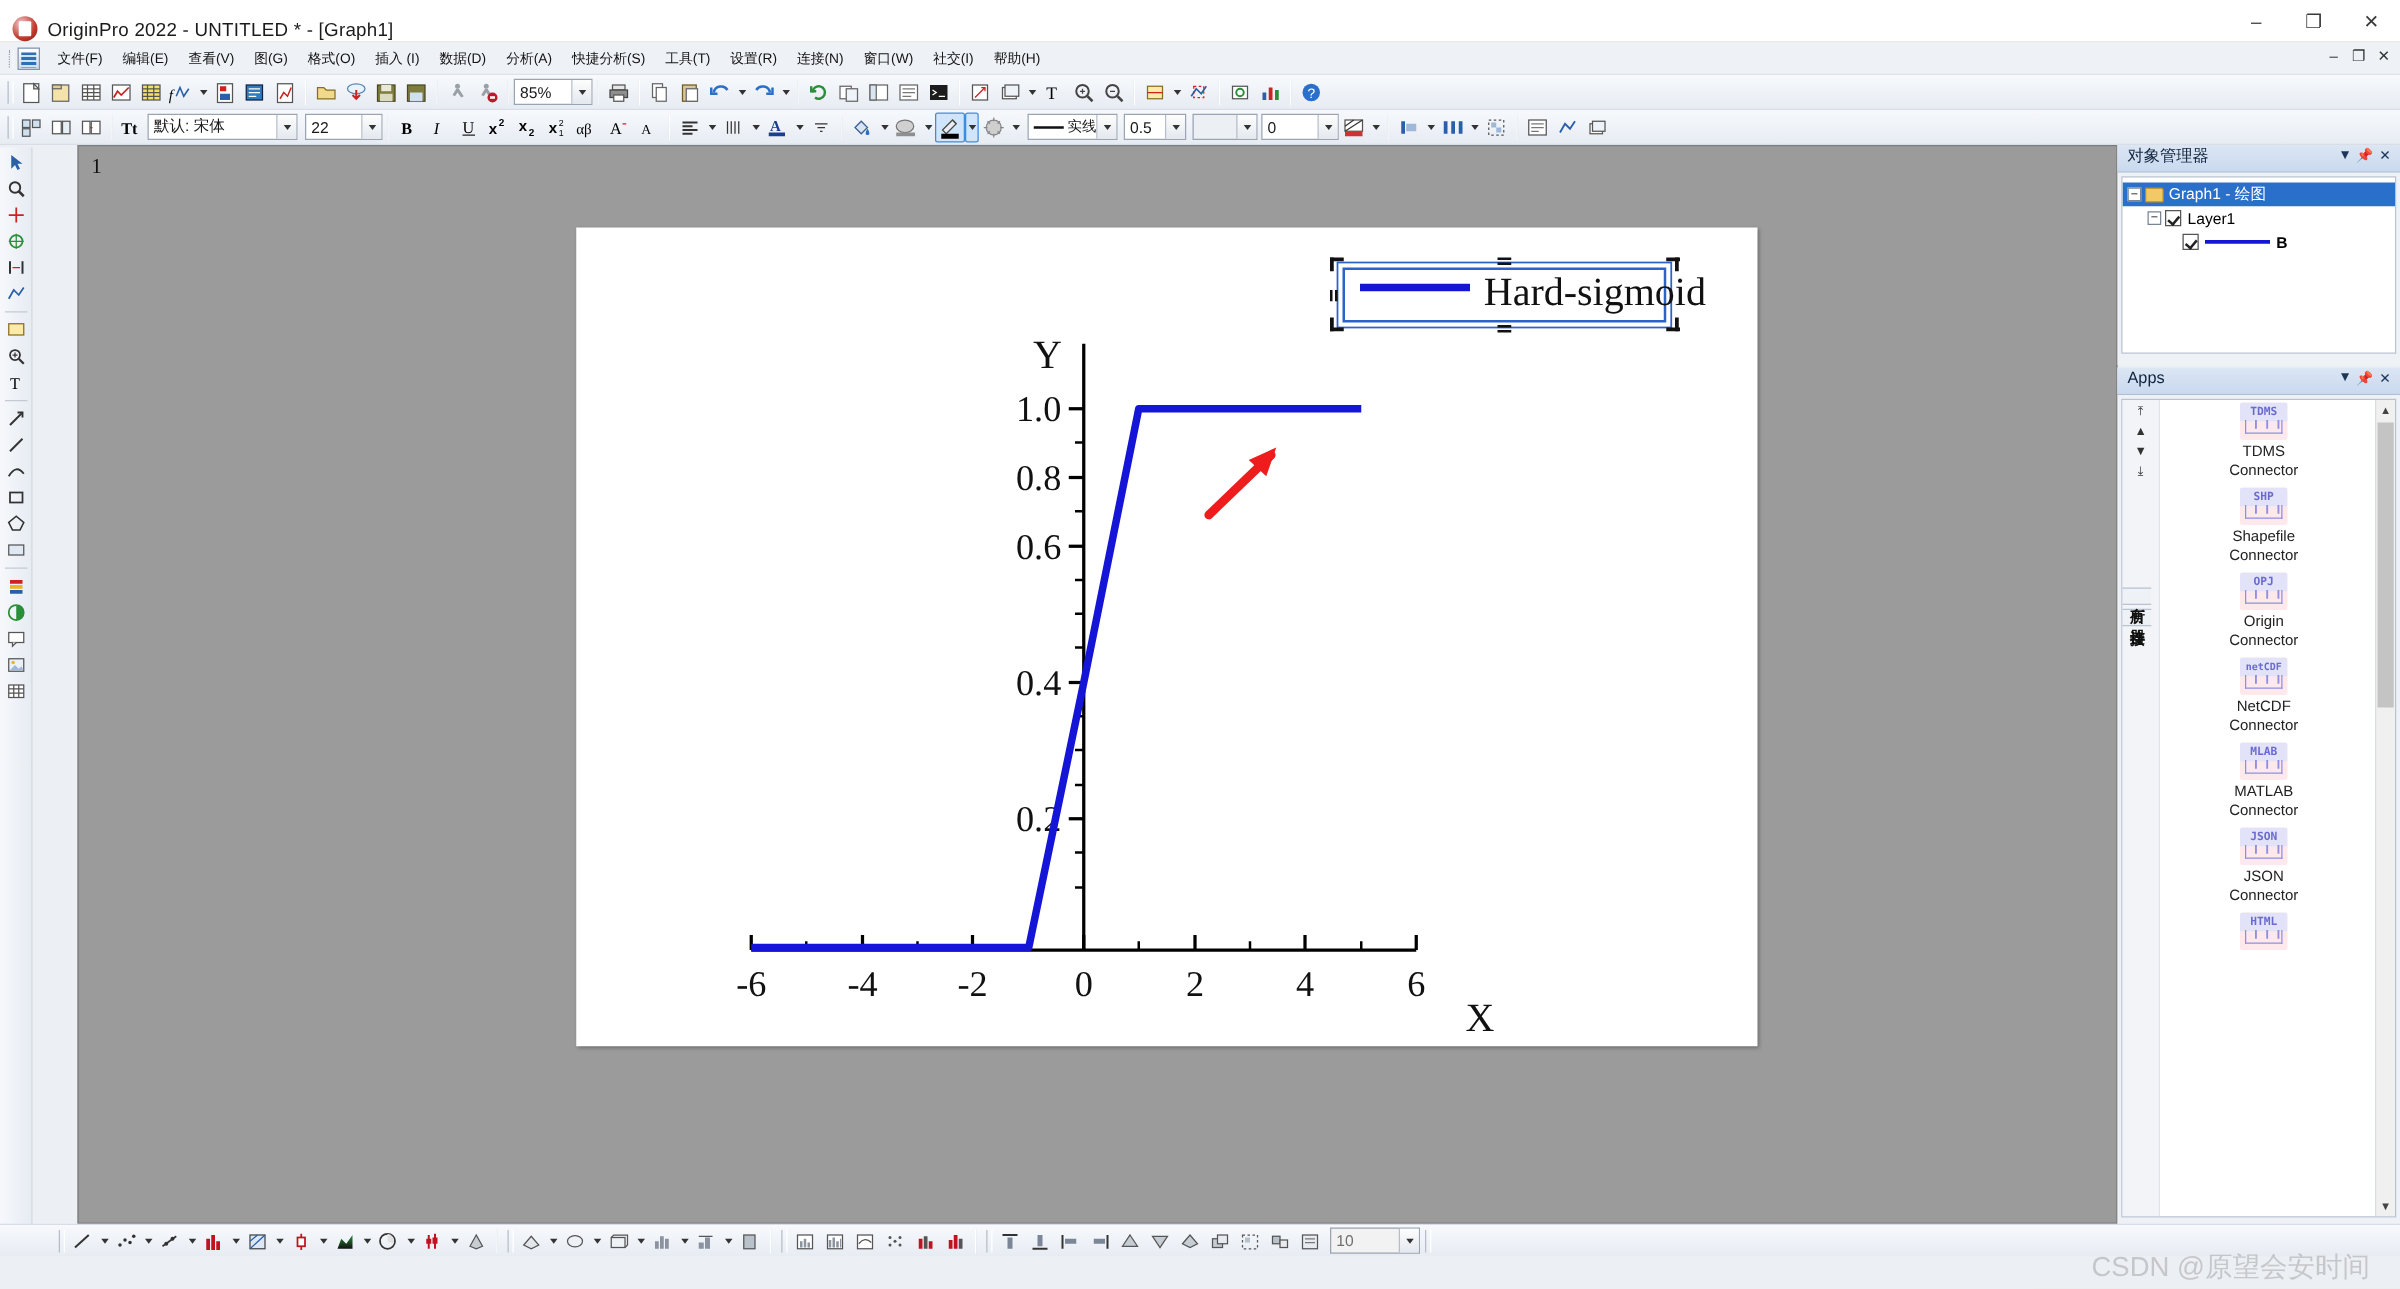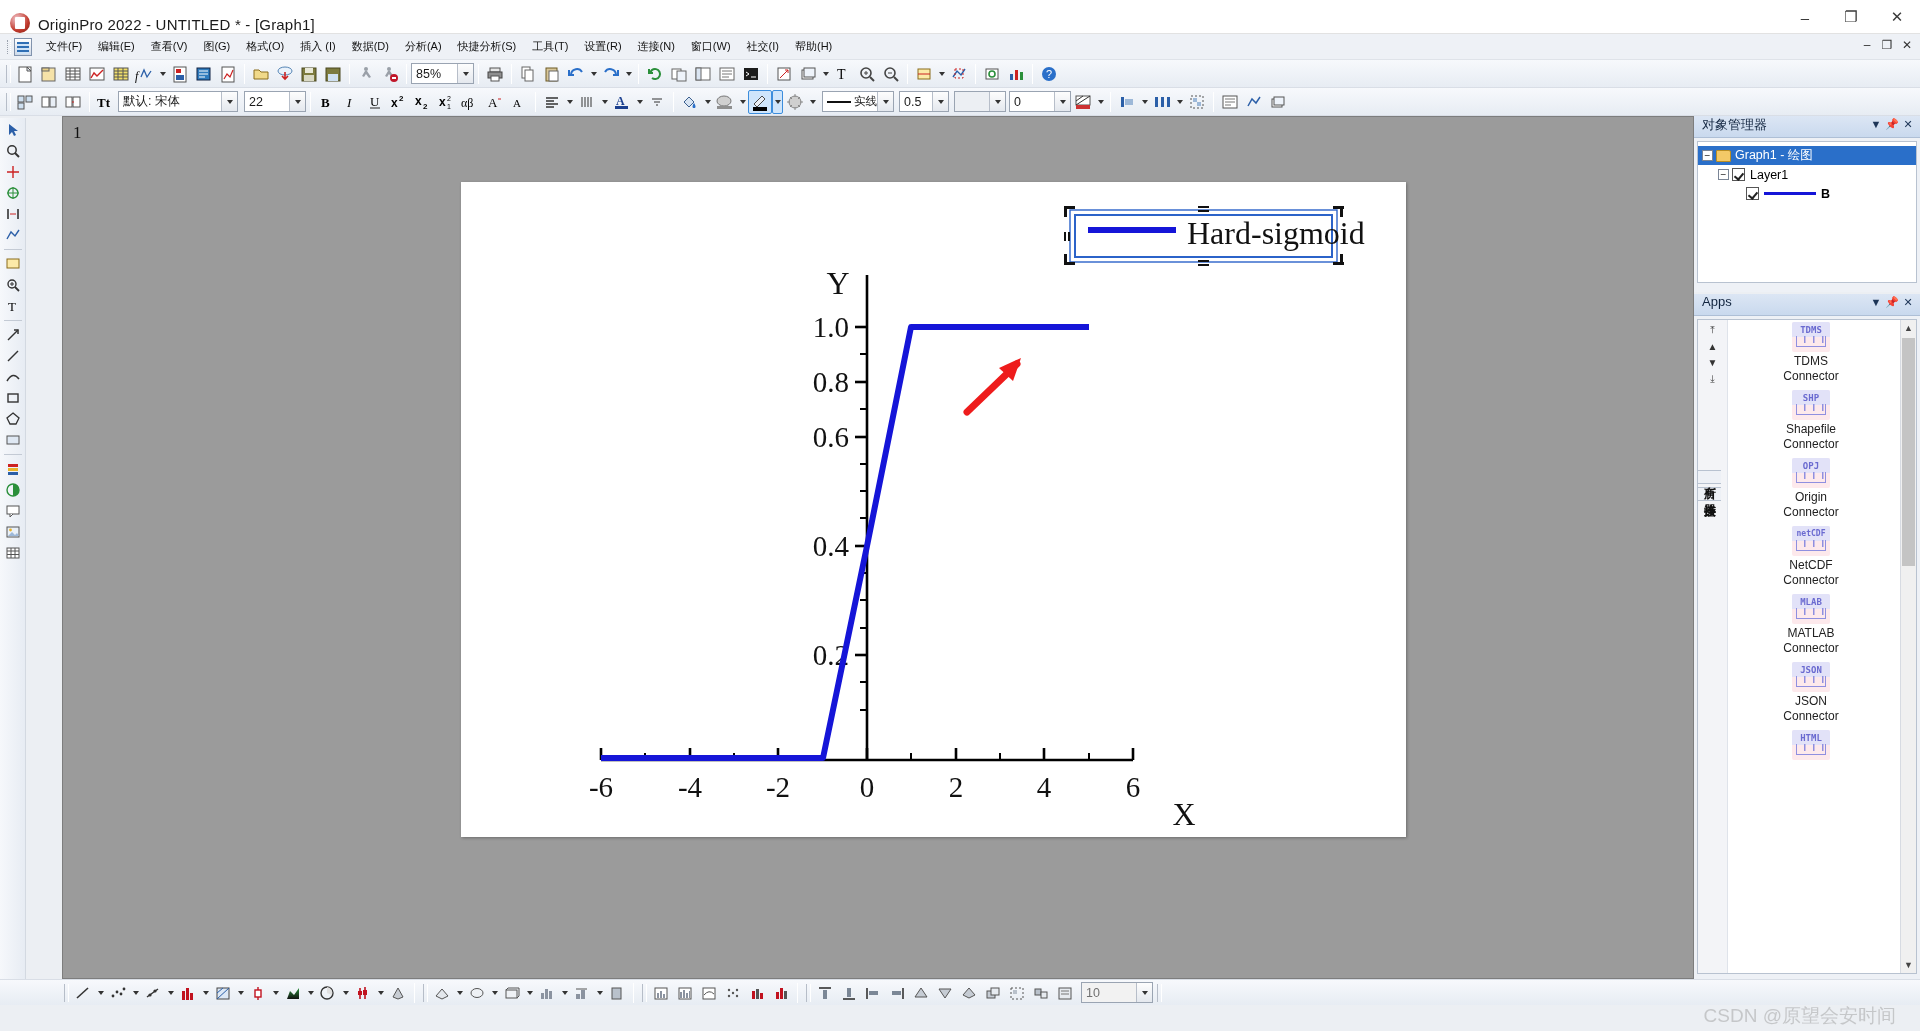--- a/index.html
+++ b/index.html
@@ -170,21 +170,21 @@
   }
 
   .sbar { position:absolute; right:0; top:0; bottom:0; width: 16px; background:#f0f0f0; border-left:1px solid #d7dbe2;}
   .sbar .thumb { position:absolute; left:1px; right:1px; background:#c4c4c4; }
   .sbar .ar { position:absolute; left:0; right:0; height:16px; display:flex;align-items:center;justify-content:center;font-size:9px;color:#444;}
 
   
   .bottombar {
     position:absolute; left: 0; right: 0; bottom: 26px; height: 26px;
     background: linear-gradient(#f7f9fc,#e7ecf3); border-top: 1px solid #d9dee6;
-    display:flex; align-items:center; padding-left: 60px;
+    display:flex; align-items:center; padding-left: 43px;
   }
   .statusbar {
     position:absolute; left:0; right:0; bottom:0; height: 26px; background:#eef1f6;
     border-top:1px solid #d9dee6; display:flex; align-items:center; font-size:12.5px; color:#101010;
   }
   .status-ico {
     width: 22px; height:22px; margin: 0 4px 0 6px; flex:none; border-radius:50%;
     background: radial-gradient(circle at 40% 35%, #cfe3fb, #5a8fd0 55%, #2f5f9c);
     border: 2px solid #c8a27a; position: relative;
   }
@@ -195,21 +195,21 @@
   .tooltip {
     position: absolute; left: 1004px; top: 124px; width: 245px;
     background: #fdfdfd; border: 1px solid #a3a3a3; box-shadow: 2px 2px 4px rgba(0,0,0,.25);
     padding: 5px 8px 6px 8px; font-size: 12.5px; color: #111; line-height: 17px;
   }
   .tooltip .t1 { font-weight: bold; }
   .tooltip .t2 { margin-left: 18px; }
   .tt-ico { position:absolute; left:6px; top:6px; width:14px;height:14px; }
 
   .watermark {
-    position: absolute; right: 24px; bottom: 2px; font-size: 19px; color: rgba(150,150,150,.45);
+    position: absolute; right: 24px; bottom: 2px; font-size: 22px; color: rgba(150,150,150,.45);
     font-family: "Liberation Sans", sans-serif; pointer-events: none; white-space: nowrap;
   }
 </style>
 </head>
 <body>
 
 <div id="app">
 
   <div class="titlebar">
     <div class="title-icon"></div>

